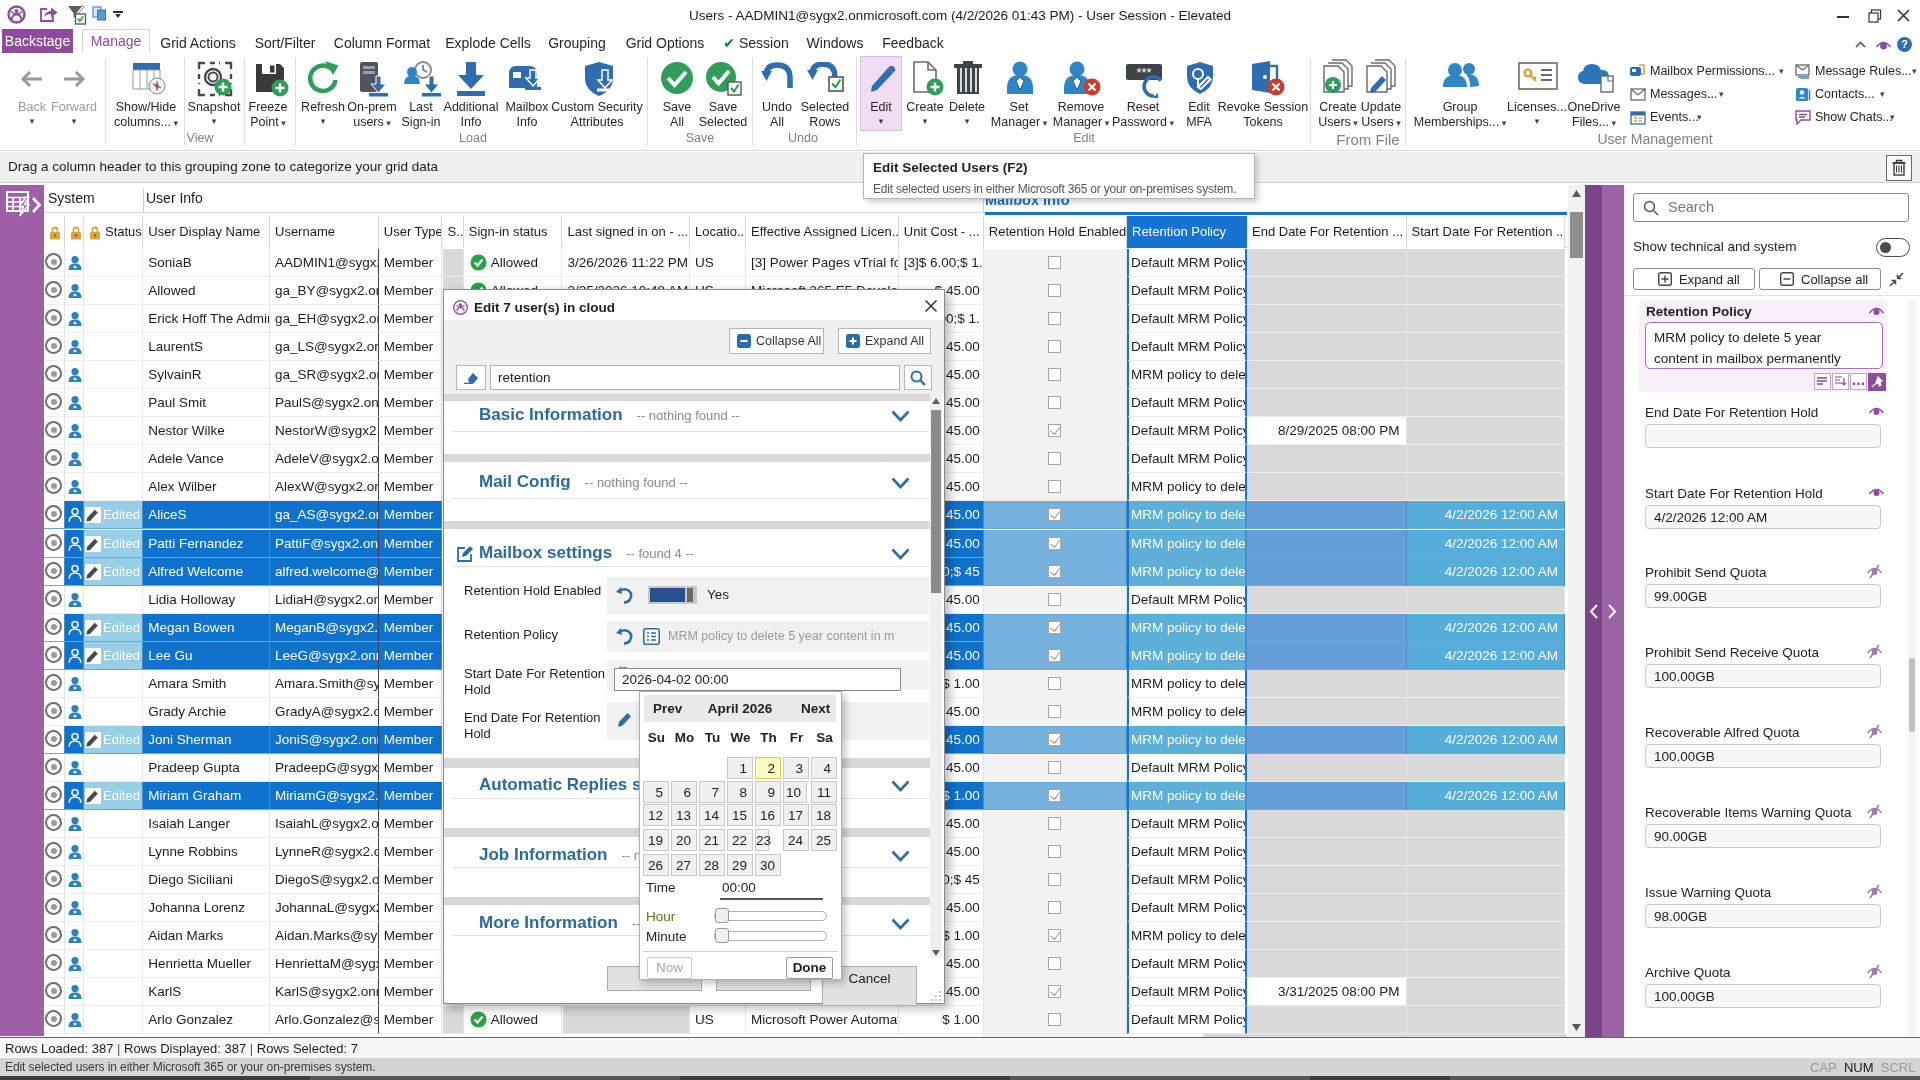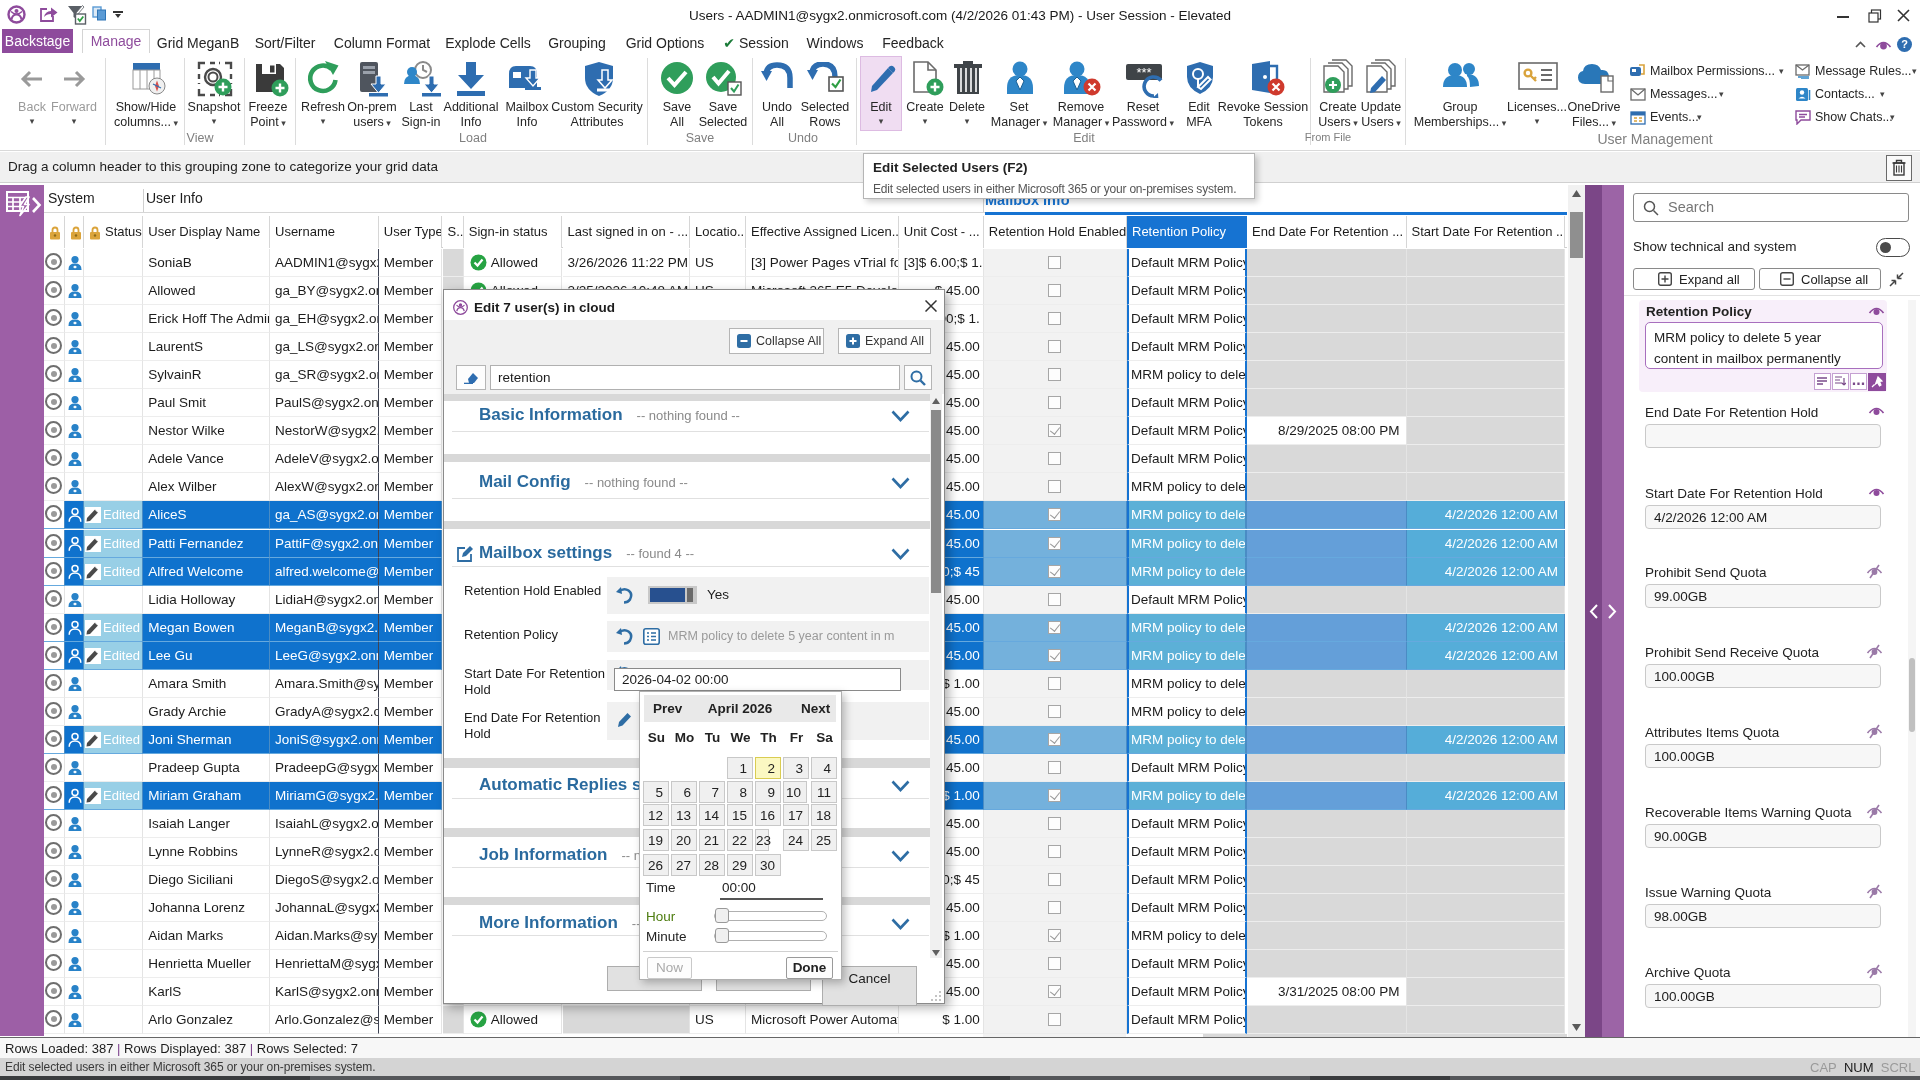--- a/index.html
+++ b/index.html
@@ -79,21 +79,21 @@
 <svg class="ab" style="left:1868px;top:9px" width="14" height="14" viewBox="0 0 14 14">
     <rect x="3.5" y="1" width="9" height="9" fill="#fff" stroke="#333" stroke-width="1.2"></rect>
     <rect x="1" y="4" width="9" height="9" fill="#fff" stroke="#333" stroke-width="1.2"></rect>
   </svg>
 <svg class="ab" style="left:1897px;top:9px" width="13" height="13" viewBox="0 0 13 13">
     <path d="M1 1 L12 12 M12 1 L1 12" stroke="#333" stroke-width="1.6"></path>
   </svg>
 <div class="ab" style="left:0;top:29px;width:1920px;height:24px;background:#fff"></div>
 <div class="ab" style="left:2px;top:29px;width:71px;height:25px;background:#8e4b9c;color:#fff;font-size:14px;text-align:center;line-height:24px">Backstage</div>
 <div class="ab" style="left:82px;top:29px;width:68px;height:25px;background:#fff;border:1px solid #d4d4d4;border-bottom:none;color:#8e4b9c;font-size:14px;text-align:center;line-height:23px">Manage</div>
-<div class="ab nw" style="left:138px;top:35px;width:120px;text-align:center;font-size:14px;color:#262626">Grid MeganB</div>
+<div class="ab nw" style="left:138px;top:35px;width:120px;text-align:center;font-size:14px;color:#262626">Grid Actions</div>
 <div class="ab nw" style="left:225px;top:35px;width:120px;text-align:center;font-size:14px;color:#262626">Sort/Filter</div>
 <div class="ab nw" style="left:322px;top:35px;width:120px;text-align:center;font-size:14px;color:#262626">Column Format</div>
 <div class="ab nw" style="left:428px;top:35px;width:120px;text-align:center;font-size:14px;color:#262626">Explode Cells</div>
 <div class="ab nw" style="left:517px;top:35px;width:120px;text-align:center;font-size:14px;color:#262626">Grouping</div>
 <div class="ab nw" style="left:605px;top:35px;width:120px;text-align:center;font-size:14px;color:#262626">Grid Options</div>
 <div class="ab nw" style="left:775px;top:35px;width:120px;text-align:center;font-size:14px;color:#262626">Windows</div>
 <div class="ab nw" style="left:853px;top:35px;width:120px;text-align:center;font-size:14px;color:#262626">Feedback</div>
 <div class="ab nw" style="left:696px;top:35px;width:120px;text-align:center;font-size:14px;color:#262626"><span style="color:#1a7a38">✔</span> Session</div>
 <svg class="ab" style="left:1855px;top:41px" width="11" height="7" viewBox="0 0 11 7">
     <path d="M1 6 L5.5 1.5 L10 6" stroke="#555" stroke-width="1.6" fill="none"></path>
@@ -289,21 +289,21 @@
     <path d="M13 23 V31 M9 27 H17" stroke="#fff" stroke-width="2.2"></path>
   </svg>
 <div class="ab nw" style="left:1268px;top:100px;width:140px;text-align:center;font-size:12.5px;line-height:14.5px;color:#262626">Create<br>Users <span style="font-size:9px;color:#444">▾</span></div>
 <svg class="ab" style="left:1363px;top:58px" width="40" height="40" viewBox="0 0 40 40">
     <path d="M4 8 H18 L24 14 V34 H4 Z" fill="#fff" stroke="#6a6a6a" stroke-width="1.4"></path>
     <path d="M8 5 H22 L28 11 V31 H24" fill="none" stroke="#6a6a6a" stroke-width="1.4"></path>
     <path d="M12 2 H26 L32 8 V28 H28" fill="none" stroke="#6a6a6a" stroke-width="1.4"></path>
     <path d="M8 30 L19 18 L23 22 L12 34 L7 35 Z" fill="#2e6db0"></path>
   </svg>
 <div class="ab nw" style="left:1311px;top:100px;width:140px;text-align:center;font-size:12.5px;line-height:14.5px;color:#262626">Update<br>Users <span style="font-size:9px;color:#444">▾</span></div>
-<div class="ab nw" style="left:1258px;top:131px;width:140px;text-align:center;font-size:11px;color:#7f7f7f">From File</div>
+<div class="ab nw" style="left:1298px;top:131px;width:140px;text-align:center;font-size:15px;color:#7f7f7f">From File</div>
 <svg class="ab" style="left:1440px;top:60px" width="42" height="36" viewBox="0 0 42 36">
     <circle cx="15" cy="10" r="7" fill="#2e86c8"></circle>
     <path d="M3 27 Q3 15 15 15 Q27 15 27 27 Z" fill="#2e86c8"></path>
     <circle cx="29" cy="9" r="6" fill="#2e86c8"></circle>
     <path d="M27 14 Q39 14 39 26 L30 27 Q30 18 27 16 Z" fill="#2e86c8"></path>
   </svg>
 <div class="ab nw" style="left:1390px;top:100px;width:140px;text-align:center;font-size:12.5px;line-height:14.5px;color:#262626">Group<br>Memberships... <span style="font-size:9px;color:#444">▾</span></div>
 <svg class="ab" style="left:1518px;top:62px" width="40" height="30" viewBox="0 0 40 30">
     <rect x="1" y="1" width="38" height="26" fill="#fff" stroke="#6a6a6a" stroke-width="1.6"></rect>
     <circle cx="10" cy="11" r="3.4" fill="none" stroke="#d9a33c" stroke-width="2.4"></circle>
@@ -1203,21 +1203,21 @@
 <div class="pin" style="top:584px">99.00GB</div>
 <div class="plab nw" style="left:1645px;top:645px">Prohibit Send Receive Quota</div>
 <div class="ab" style="left:1866px;top:644px">
     <svg width="17" height="15" viewBox="0 0 17 15">
       <path d="M1.5 9 Q8.5 0 15.5 9" stroke="#9b7aa8" stroke-width="1.6" fill="none"></path>
       <circle cx="8.5" cy="8" r="2.9" fill="#9b7aa8"></circle>
       <path d="M13 1 L4 14" stroke="#9b7aa8" stroke-width="1.6"></path>
     </svg>
   </div>
 <div class="pin" style="top:664px">100.00GB</div>
-<div class="plab nw" style="left:1645px;top:725px">Attributes Items Quota</div>
+<div class="plab nw" style="left:1645px;top:725px">Recoverable Alfred Quota</div>
 <div class="ab" style="left:1866px;top:724px">
     <svg width="17" height="15" viewBox="0 0 17 15">
       <path d="M1.5 9 Q8.5 0 15.5 9" stroke="#9b7aa8" stroke-width="1.6" fill="none"></path>
       <circle cx="8.5" cy="8" r="2.9" fill="#9b7aa8"></circle>
       <path d="M13 1 L4 14" stroke="#9b7aa8" stroke-width="1.6"></path>
     </svg>
   </div>
 <div class="pin" style="top:744px">100.00GB</div>
 <div class="plab nw" style="left:1645px;top:805px">Recoverable Items Warning Quota</div>
 <div class="ab" style="left:1866px;top:804px">

